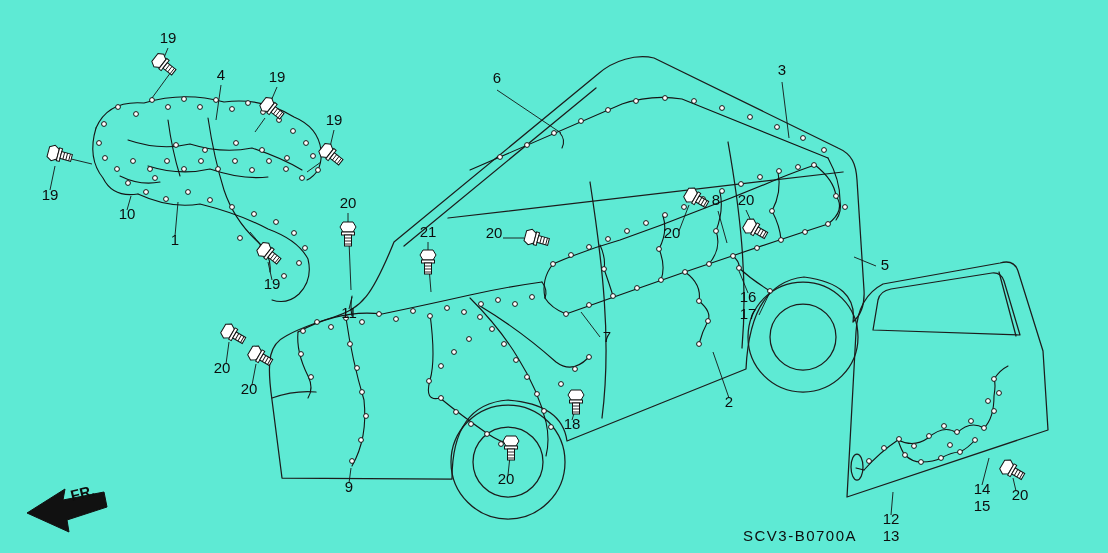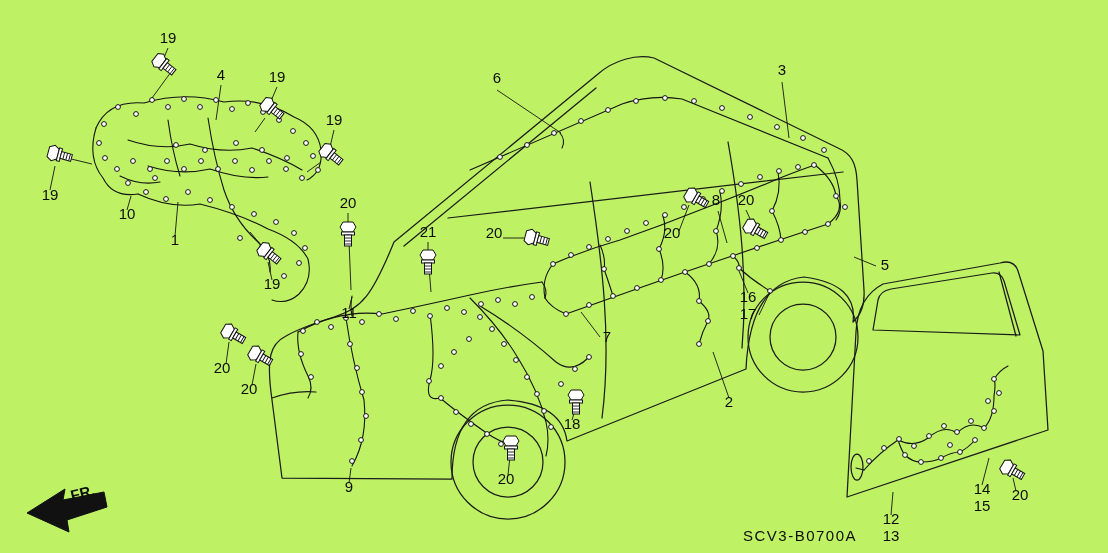--- a/index.html
+++ b/index.html
@@ -1,16 +1,16 @@
 <!DOCTYPE html>
 <html><head>
 <meta charset="utf-8">
 <style>
   html,body{margin:0;padding:0;background:#fff}
-  .stage{position:relative;width:1108px;height:553px;background:#bef264;overflow:hidden;
+  .stage{position:relative;width:1108px;height:553px;background:#5eead4;overflow:hidden;
          font-family:"Liberation Sans",sans-serif}
   .stage svg{position:absolute;left:0;top:0}
   .outline path,.outline line,.outline circle,.outline ellipse
     {fill:none;stroke:#1c1c1c;stroke-width:1.25;stroke-linejoin:round;stroke-linecap:round}
   .harness path{fill:none;stroke:#141414;stroke-width:1.1;stroke-linecap:round}
   .conn{fill:#fff;stroke:#141414;stroke-width:1}
   .leaders line{stroke:#141414;stroke-width:.9}
   .labels text{font-family:"Liberation Sans",sans-serif;font-size:15px;fill:#0d0d0d;text-anchor:middle}
   .code{font-family:"Liberation Sans",sans-serif;font-size:15px;letter-spacing:1.5px;fill:#0d0d0d;text-anchor:middle}
   .frtext{font-family:"Liberation Sans",sans-serif;font-size:15px;font-weight:bold;fill:#0d0d0d}

